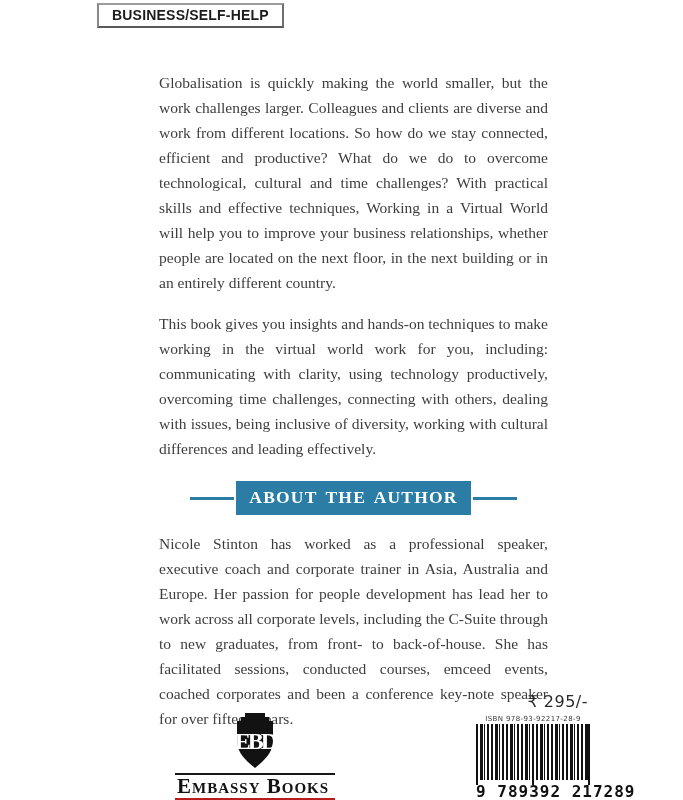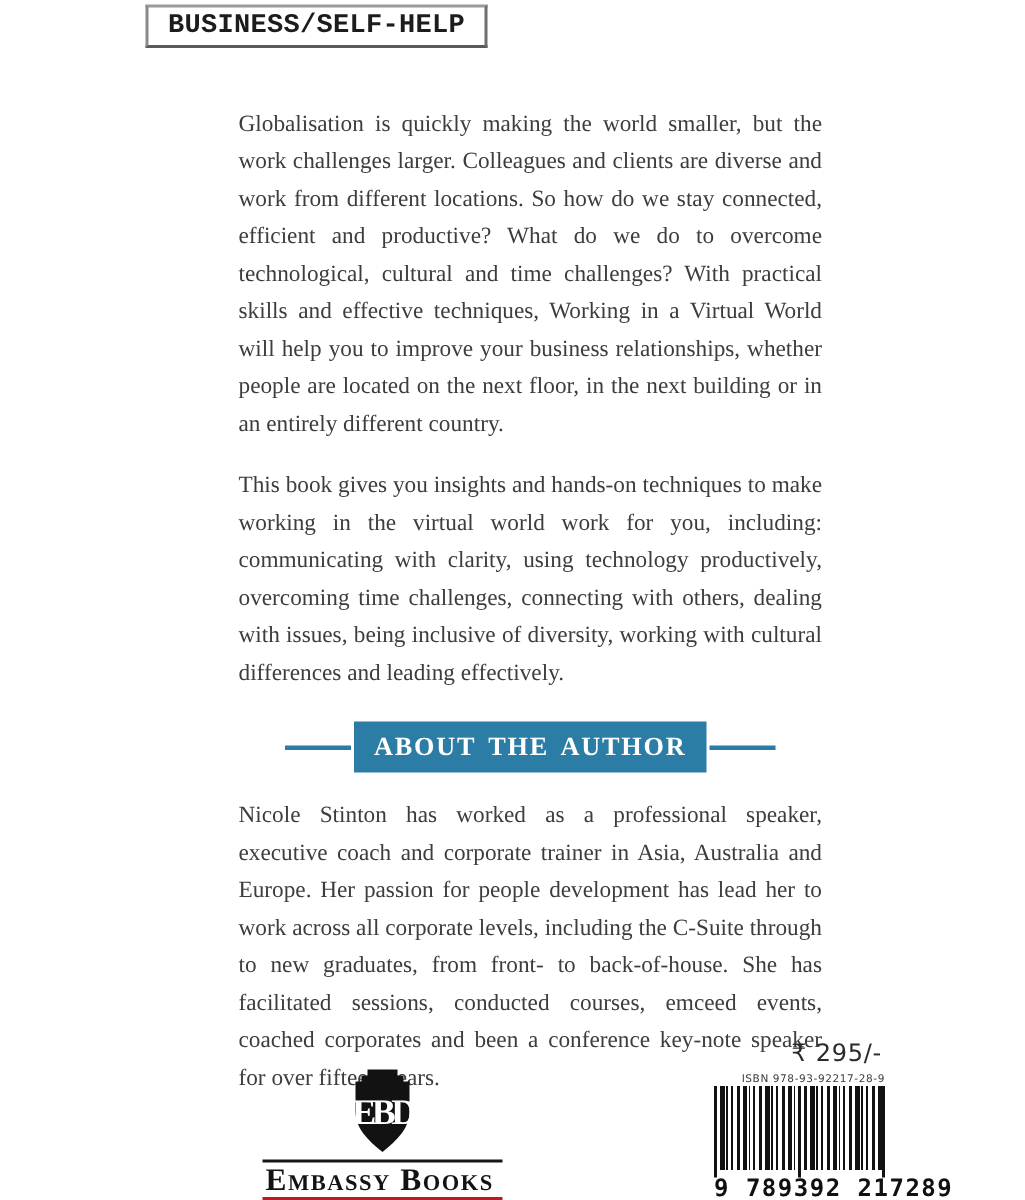--- a/index.html
+++ b/index.html
@@ -10,22 +10,22 @@
     overflow:hidden;
     font-family:"Liberation Serif", serif;
   }
   
   .category-box{
     position:absolute;left:97px;top:3px;
     background:#fff;
     border:2px solid;
     border-color:#9a9a9a #6f6f6f #5a5a5a #8a8a8a;
     padding:2px 13px 3px 13px;
-    font-family:Liberation Mono, monospace;
-    font-weight:bold;font-size:18px;letter-spacing:.2px;
+    font-family:Liberation Sans, sans-serif;
+    font-weight:bold;font-size:14px;letter-spacing:.2px;
     color:#1c1c1c;
   }
   
   .content{
     position:absolute;left:159px;top:54px;width:389px;
     color:#3d3d3d;
     font-size:15.5px;line-height:25px;
     text-align:justify;
   }
   .content p{margin:16px 0 13px 0;}
@@ -67,21 +67,21 @@
     position:absolute;left:476px;top:692px;width:114px;
   }
   .price{
     text-align:right;
     font-family:"DejaVu Sans", sans-serif;
     font-size:16px;color:#2a2a2a;
     padding-right:2px;letter-spacing:.5px;
   }
   .isbn-line{
     margin-top:4px;
-    text-align:right;
+    text-align:center;
     font-family:"DejaVu Sans", sans-serif;
     font-size:7px;letter-spacing:.4px;
     color:#3a3a3a;white-space:nowrap;
   }
   .barcode{position:relative;height:57px;margin-top:1px;}
   .bars{
     position:absolute;left:0;right:0;top:0;height:56px;
     background:repeating-linear-gradient(90deg,
       #121212 0px,#121212 2px,
       #ffffff 2px,#ffffff 4px,

